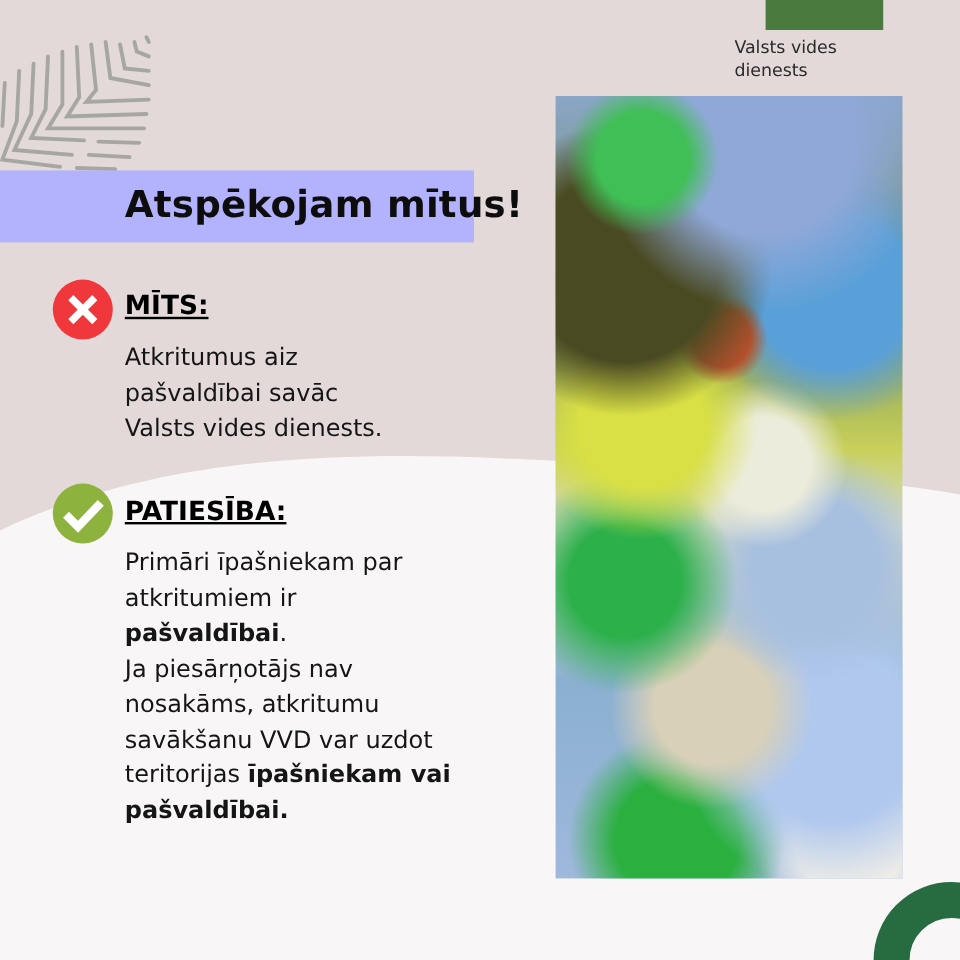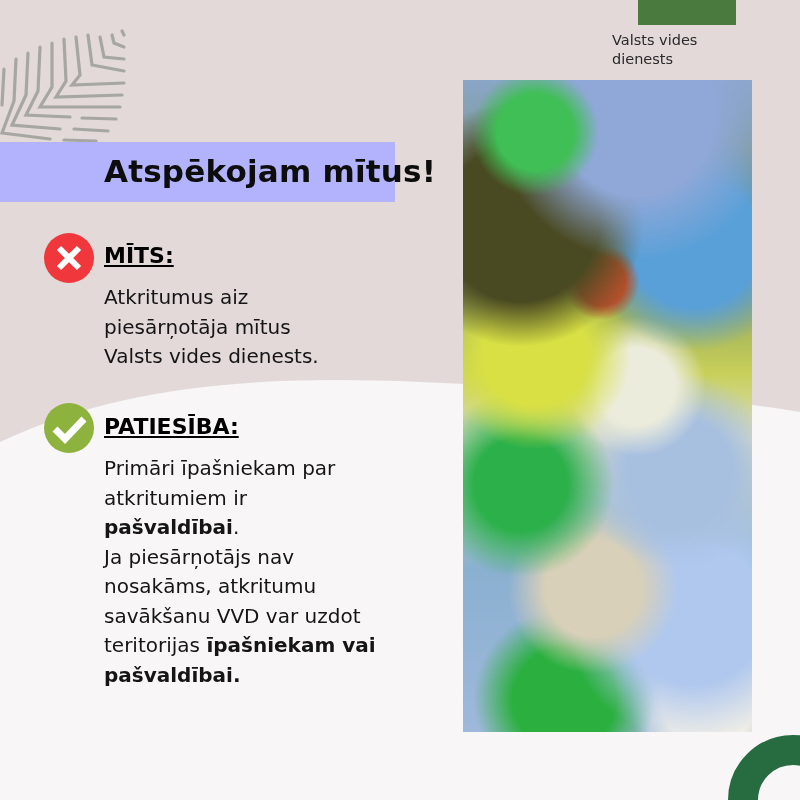--- a/index.html
+++ b/index.html
@@ -99,21 +99,21 @@
 <div class="title-text">Atspēkojam mītus!</div>
 
 <div class="icon-circle icon-x">
   <svg width="50" height="50" viewBox="0 0 50 50">
     <path d="M15,15 L35,35 M35,15 L15,35" stroke="#fff" stroke-width="6" stroke-linecap="butt"></path>
   </svg>
 </div>
 <div class="heading myth-heading">MĪTS:</div>
 <div class="body-text myth-body">
   <div>Atkritumus aiz</div>
-  <div>piesārņotāja mītus</div>
+  <div>pašvaldībai savāc</div>
   <div>Valsts vides dienests.</div>
 </div>
 
 <div class="icon-circle icon-check">
   <svg width="50" height="50" viewBox="0 0 50 50">
     <path d="M11,26 L21,36 L40,16" stroke="#fff" stroke-width="7" fill="none" stroke-linecap="butt" stroke-linejoin="miter"></path>
   </svg>
 </div>
 <div class="heading truth-heading">PATIESĪBA:</div>
 <div class="body-text truth-body">

